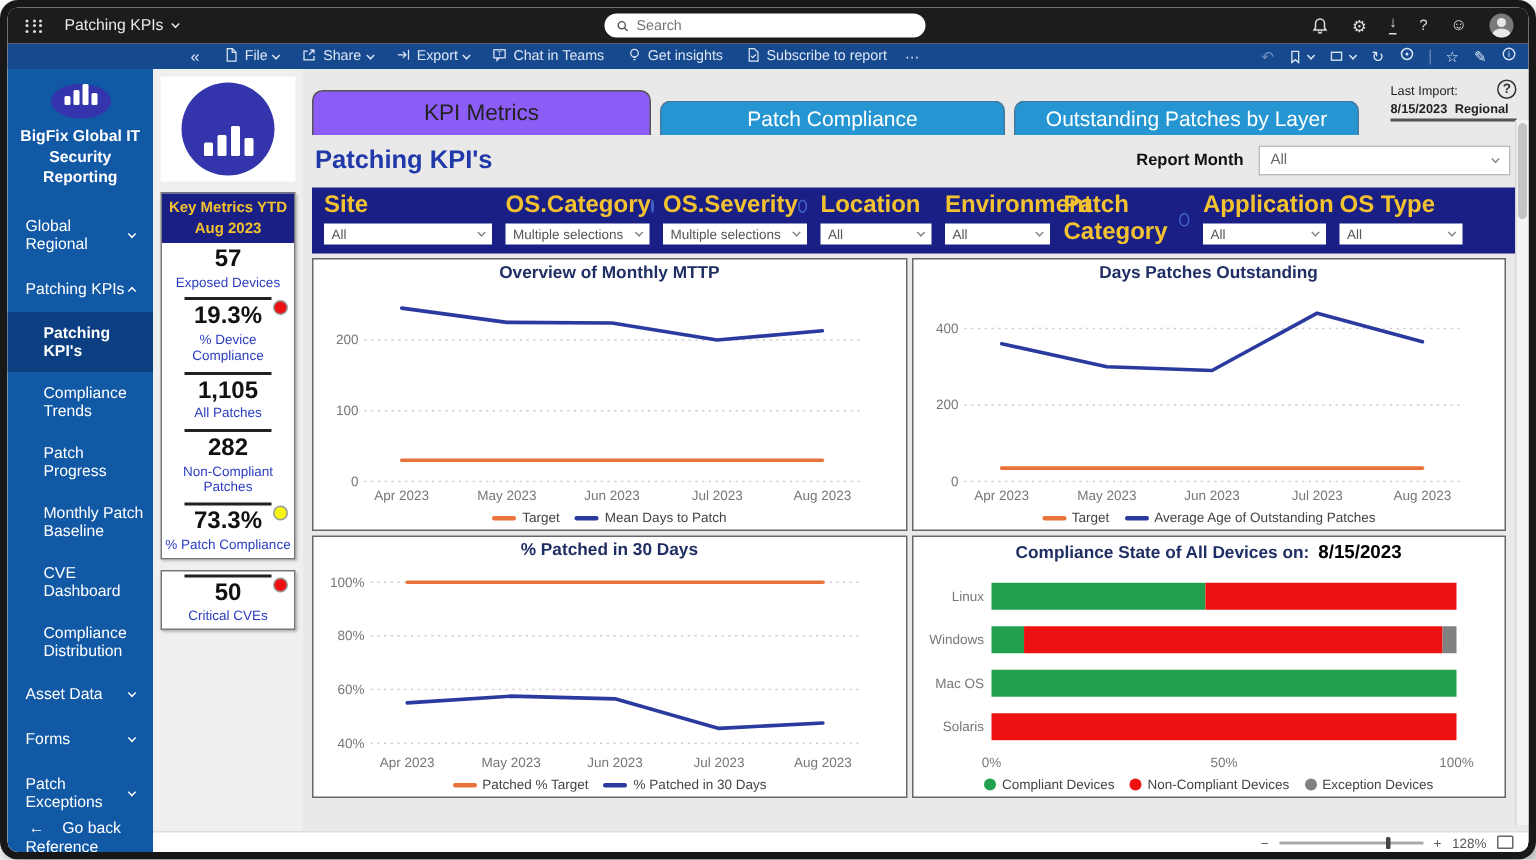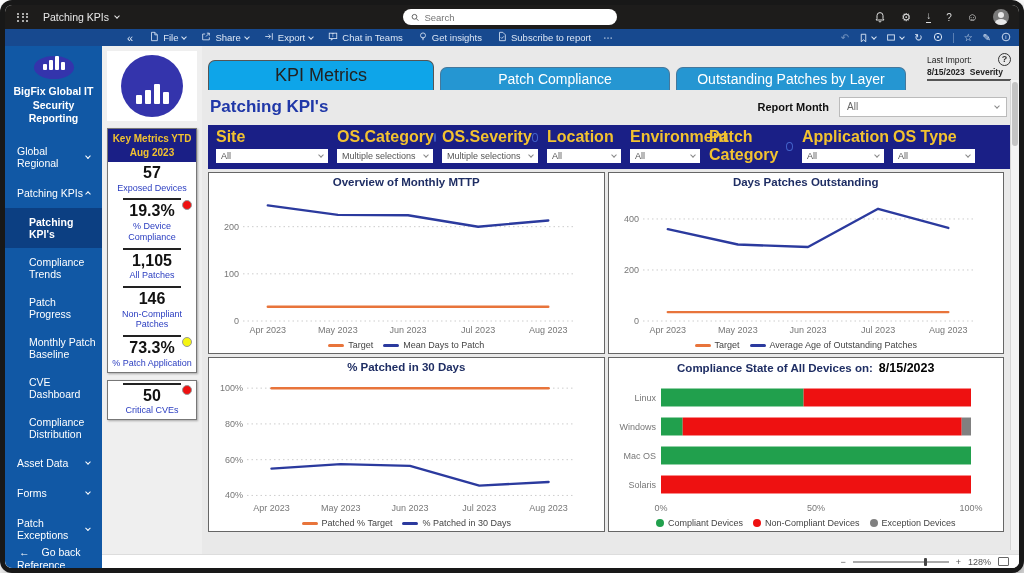--- a/index.html
+++ b/index.html
@@ -55,21 +55,21 @@
   .metric .sep{height:2px;background:#222;width:68%;margin:0 auto 2px}
   .m-val{font-size:16px;font-weight:bold;color:#111;line-height:1.1}
   .m-dot{width:10px;height:10px;border-radius:50%;display:inline-block;position:absolute;right:4px;margin-top:-2px;border:1px solid #999}
   .m-lab{font-size:9px;color:#2A3DC0;line-height:1.2;margin-top:1px}
 
   
   .content{flex:1;display:flex;flex-direction:column;min-width:0}
   .report{flex:1;position:relative;background:#E9E9E9;padding:13px 6px 0;display:flex;flex-direction:column;min-width:0}
   .tabs-row{display:flex;align-items:flex-end;height:31px;position:relative;flex:0 0 auto}
   .tab{border-radius:7px 7px 0 0;display:flex;align-items:center;justify-content:center;cursor:pointer}
-  .tab.active{width:226px;height:30px;background:#0ea5e9;border:1.5px solid #555;border-bottom:none;color:#222;font-size:18px}
+  .tab.active{width:226px;height:30px;background:#8b5cf6;border:1.5px solid #555;border-bottom:none;color:#222;font-size:15px}
   .tab.blue{width:230px;height:23px;background:#2596D2;border:1px solid #45789c;border-bottom:none;color:#fff;font-size:14px;margin-left:6px}
   .last-import{position:absolute;right:2px;top:-6px;font-size:8.5px;color:#222;border-bottom:2px solid #555;padding-bottom:2px;width:84px}
   .li-row1{display:flex;justify-content:space-between;align-items:center}
   .q-circle{width:13px;height:13px;border:1.5px solid #333;border-radius:50%;text-align:center;line-height:11px;font-weight:bold;font-size:9px;color:#333}
   .li-row2{display:flex;gap:5px;font-weight:bold;margin-top:1px}
   .header-row{display:flex;align-items:center;height:33px;flex:0 0 auto;padding:0 2px}
   .page-title{color:#2038A8;font-weight:bold;font-size:17px}
   .rm-label{margin-left:auto;font-weight:bold;font-size:11px;color:#111;margin-right:10px}
   .dropdown{background:#fff;border:1px solid #bbb;height:20px;display:flex;align-items:center;justify-content:space-between;padding:0 7px;font-size:10px;color:#666;cursor:pointer}
   .rm-dd{width:168px;margin-right:4px}
@@ -300,28 +300,28 @@
                     <span class="m-dot" style="background: rgb(238, 17, 17); top: 6px;"></span>
                     <div class="m-lab">% Device Compliance</div>
                   </div>
                   <div class="metric">
                     <div class="sep"></div>
                     <div class="m-val">1,105</div>
                     <div class="m-lab">All Patches</div>
                   </div>
                   <div class="metric">
                     <div class="sep"></div>
-                    <div class="m-val">146</div>
+                    <div class="m-val">282</div>
                     <div class="m-lab">Non-Compliant Patches</div>
                   </div>
                   <div class="metric">
                     <div class="sep"></div>
                     <div class="m-val">73.3%</div>
                     <span class="m-dot" style="background: rgb(245, 245, 17); top: 6px;"></span>
-                    <div class="m-lab">% Patch Application</div>
+                    <div class="m-lab">% Patch Compliance</div>
                   </div>
                 </div>
                 <div class="metric-card">
                   <div class="metric">
                     <div class="sep"></div>
                     <div class="m-val">50</div>
                     <span class="m-dot" style="background: rgb(238, 17, 17); top: 6px;"></span>
                     <div class="m-lab">Critical CVEs</div>
                   </div>
                 </div>
@@ -334,21 +334,21 @@
           <div class="tab active">KPI Metrics</div>
                 <div class="tab blue">Patch Compliance</div>
                 <div class="tab blue">Outstanding Patches by Layer</div>
                 <div class="last-import">
               <div class="li-row1">
                 <span>Last Import:</span>
                 <span class="q-circle">?</span>
               </div>
               <div class="li-row2">
                 <span>8/15/2023</span>
-                <span>Severity</span>
+                <span>Regional</span>
               </div>
             </div>
               </div>
 
           <div class="header-row">
             <span class="page-title">Patching KPI's</span>
             <span class="rm-label">Report Month</span>
             <div class="dropdown rm-dd">
               <span>All</span>
               <span class="chev" style="color:#888"></span>

